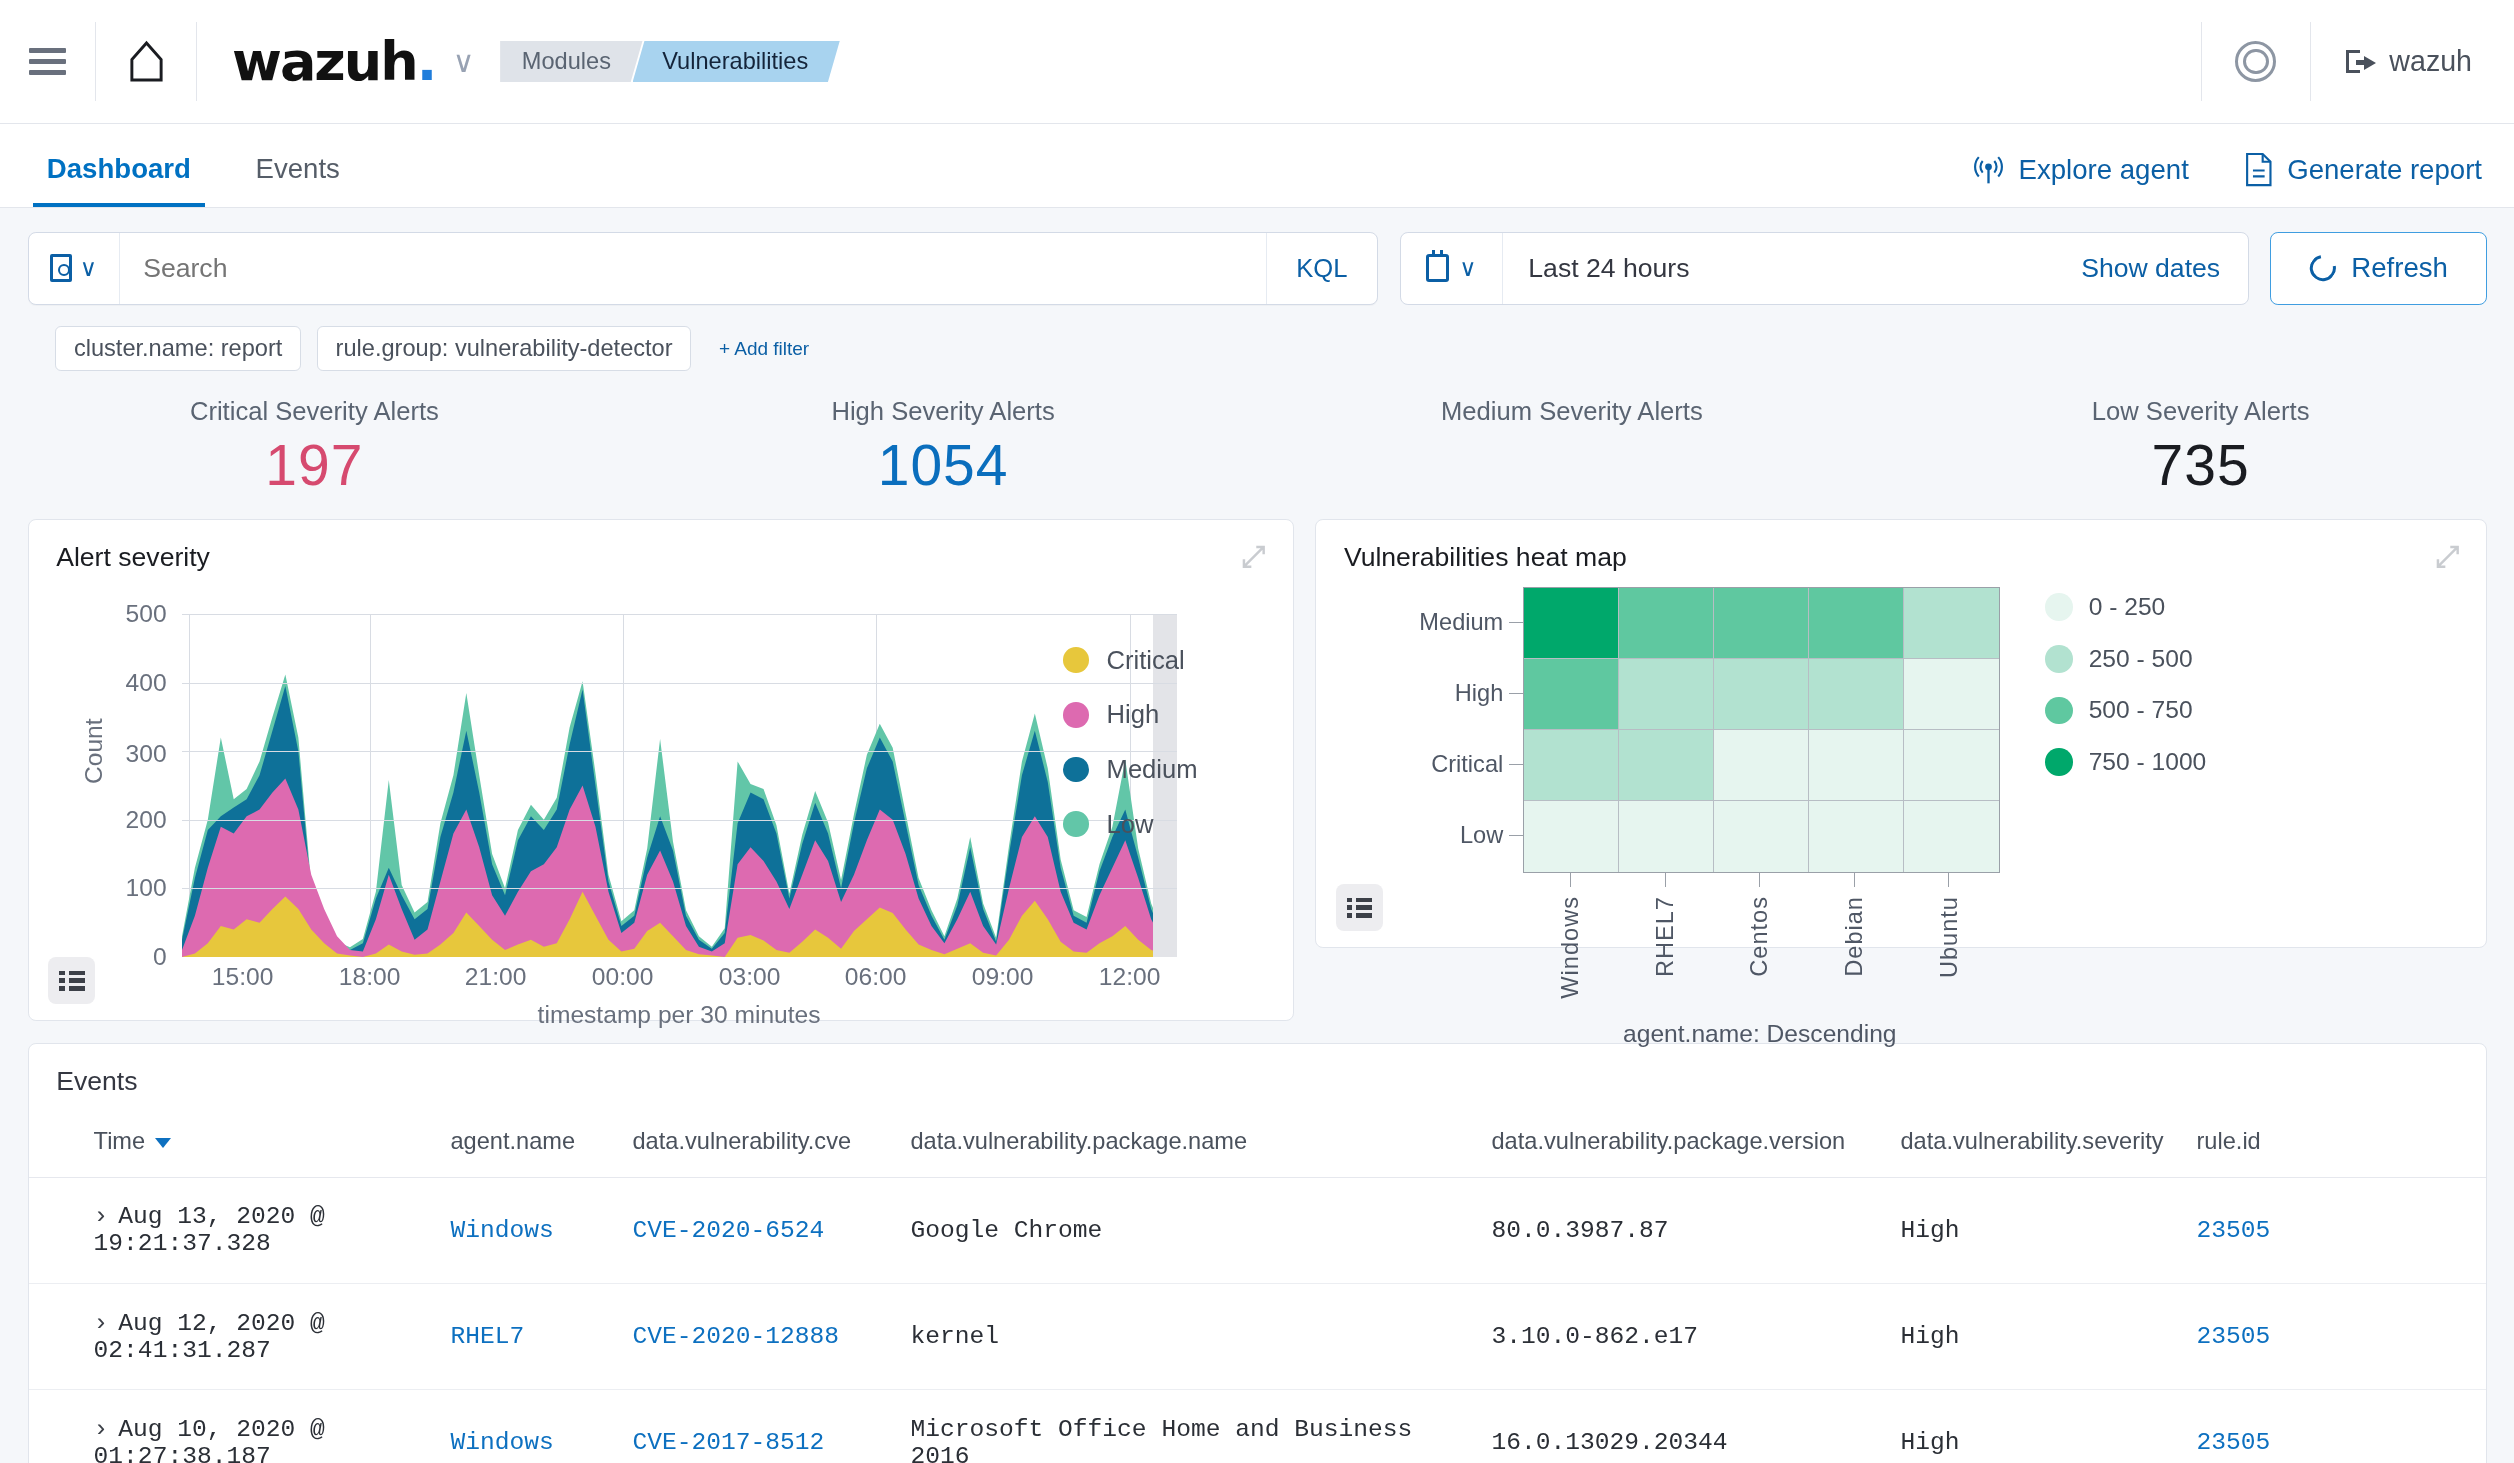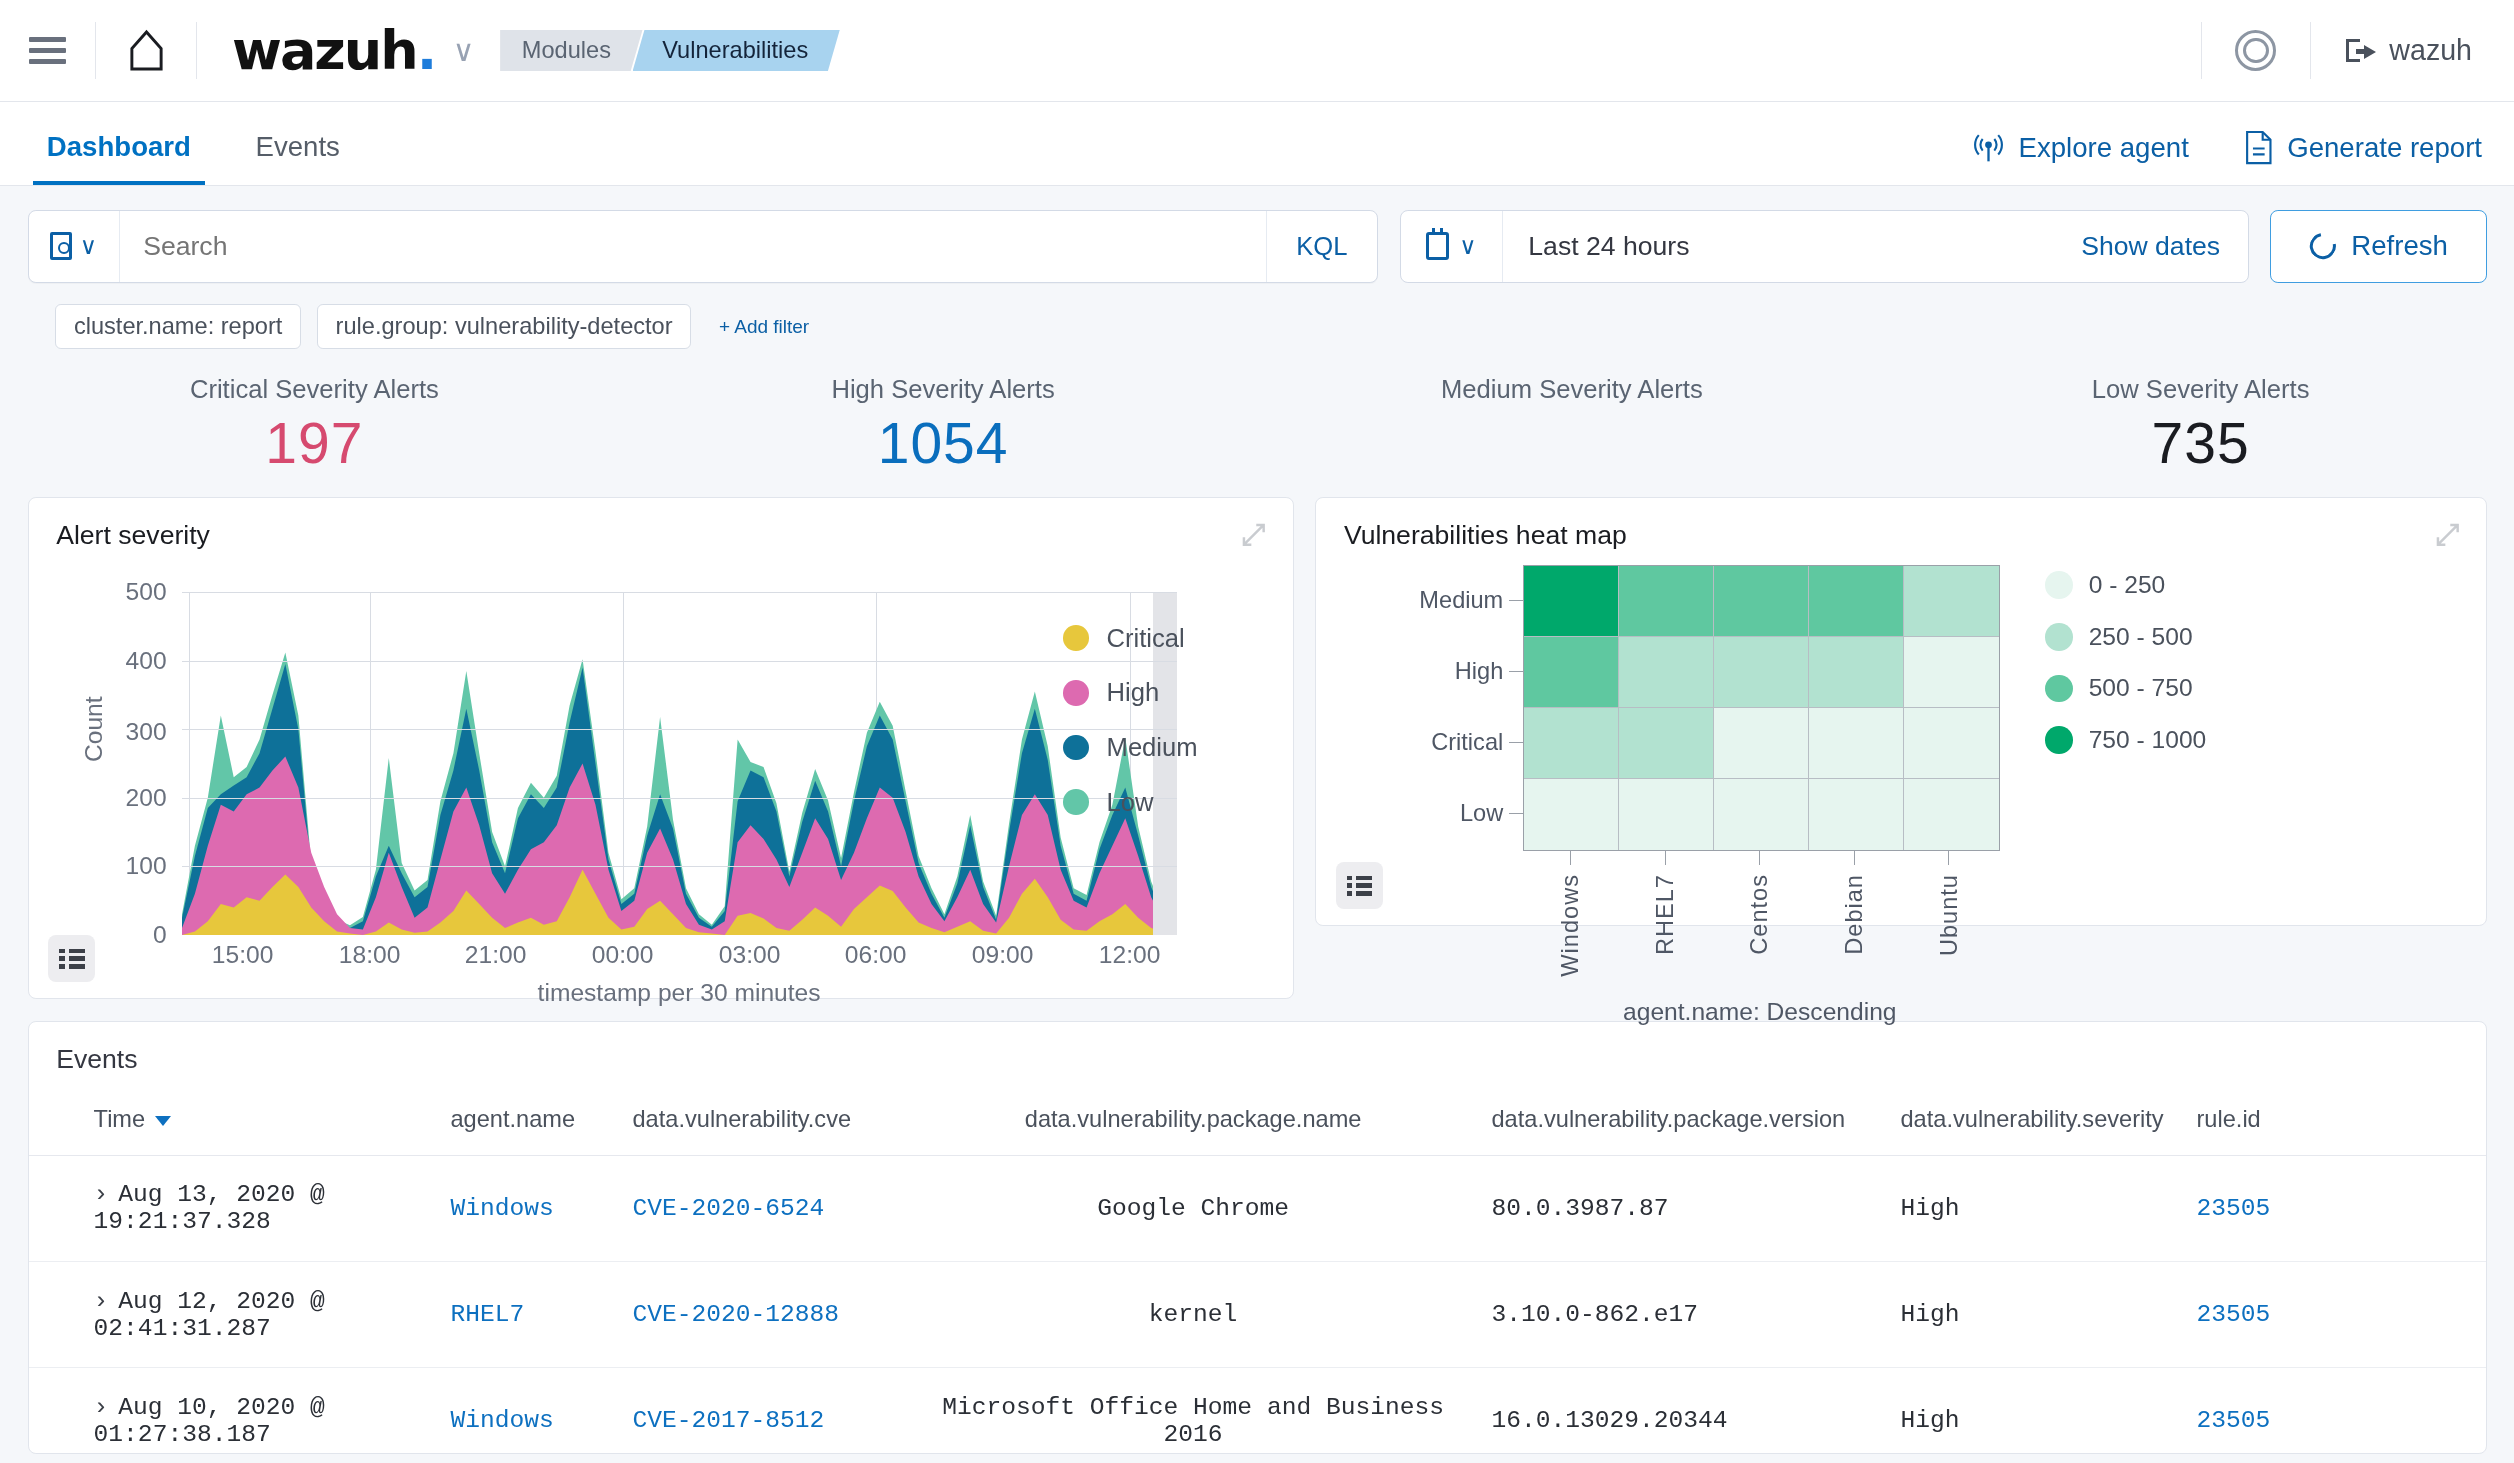--- a/index.html
+++ b/index.html
@@ -7,21 +7,21 @@
   body {
     width: 2515px; height: 1464px;
     background: #f5f7fa;
     font-family: "Liberation Sans", sans-serif;
     color: #343741;
     overflow: hidden;
   }
 
   
   .topnav {
-    height: 102px; background:#fff; display:flex; align-items:stretch;
+    height: 124px; background:#fff; display:flex; align-items:stretch;
     border-bottom:1px solid #e3e6ec;
   }
   .nav-cell { display:flex; align-items:center; justify-content:center; }
   .nav-sep { width:1px; background:#e3e6ec; margin:21.7px 0; }
   .hamburger { width:95px; }
   .hamburger .bars { width:37px; }
   .hamburger .bar { height:4.9px; background:#69707d; margin:5.9px 0; border-radius:1px; }
   .home-cell { width:100px; }
   .brand { display:flex; align-items:center; padding-left:35px; gap:17.7px; }
   .wazuh-logo { font-size:54px; font-weight:bold; letter-spacing:-2px; color:#111; font-family:"DejaVu Sans", sans-serif; }
@@ -131,21 +131,21 @@
   .heat-legend-dot { width:27.6px; height:27.6px; border-radius:50%; }
   .heat-caption { position:absolute; font-size:24.6px; color:#4f5765; }
 
   
   .events { margin:21.7px 27.6px 0; background:#fff; border:1px solid #e1e5ec; border-radius:7.9px; height:433px; overflow:hidden;}
   .events-title { font-size:26.6px; padding:21.7px 0 0 27.6px; }
   table { width:100%; border-collapse:collapse; margin-top:21.7px; table-layout:fixed; }
   th { text-align:left; font-size:23.6px; font-weight:normal; color:#4a515c; padding:9.9px 7.9px 21.7px; border-bottom:1px solid #e6e8ee;}
   td { font-size:24.6px; padding:25.6px 7.9px; border-bottom:1px solid #eceef2; font-family:"Liberation Mono", monospace; color:#2b2f36;}
   .col-time{width:414px;padding-left:65px;} .col-agent{width:182px;} .col-cve{width:278px;}
-  .col-pkg{width:581px;text-align:center;} .col-ver{width:409px;} .col-sev{width:296px;} .col-rule{width:auto;}
+  .col-pkg{width:581px;} .col-ver{width:409px;} .col-sev{width:296px;} .col-rule{width:auto;}
   th.col-time{padding-left:65px;}
   .lnk { color:#0d70c0; }
   .caret { color:#3c4048; margin-right:9.9px; }
   .sortarrow { display:inline-block; margin-left:9.9px; border-left:8.9px solid transparent; border-right:8.9px solid transparent; border-top:10.8px solid #0d70c0; vertical-align:middle;}
 </style>
 </head>
 <body>
 
 <div class="topnav">
   <div class="nav-cell hamburger">

